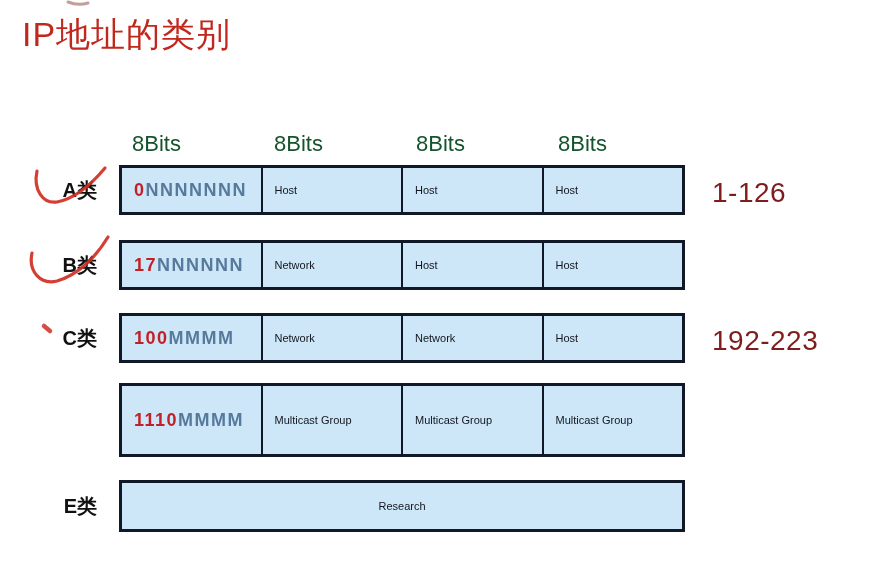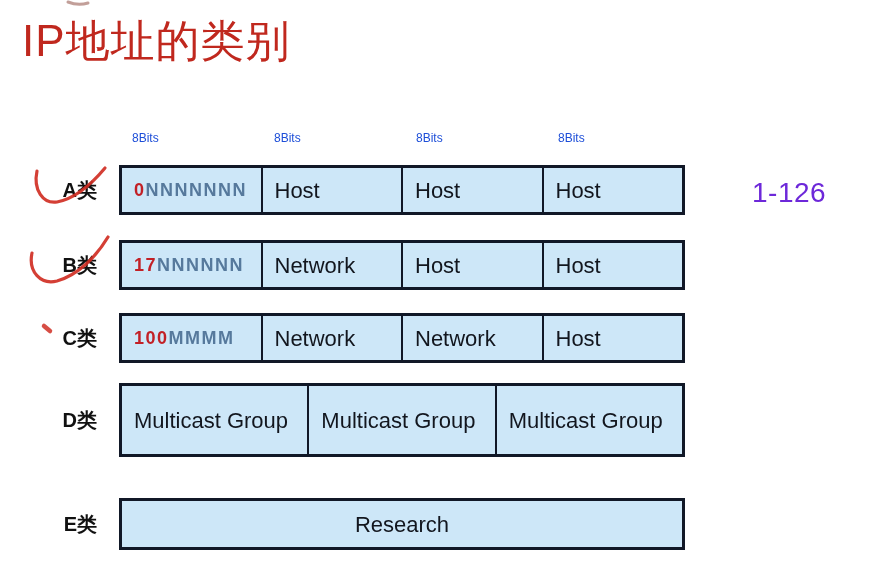--- a/index.html
+++ b/index.html
@@ -2,60 +2,60 @@
 <html style="--title_red: #c0281e; --prefix_red: #c22026; --bits_blue: #56799c; --cell_fill: #cde7f8; --cell_border: #111827; --annotation_red: #d02f24; --top_mark_color: #a8766e;"><head>
 <meta charset="utf-8">
 <style>
   html,body{margin:0;padding:0;background:#ffffff;}
   .stage{
     position:relative;width:896px;height:562px;background:#fff;overflow:hidden;
     font-family:"Liberation Sans","DejaVu Sans",sans-serif;
   }
   .title{
     position:absolute;left:22px;top:12px;margin:0;
-    font-size:44px;font-weight:400;letter-spacing:1px;
+    font-size:34px;font-weight:400;letter-spacing:1px;
     color:var(--title_red,#c0281e);
   }
   .bith{
-    position:absolute;top:131px;font-size:12px;color:#1d4ed8;white-space:nowrap;
+    position:absolute;top:131px;font-size:22px;color:#14532d;white-space:nowrap;
   }
   .bith.h0{left:132px}.bith.h1{left:274px}.bith.h2{left:416px}.bith.h3{left:558px}
 
   .row{position:absolute;left:0;width:740px;padding-left:32px;}
   .row-a{top:165px;height:50px}
   .row-b{top:240px;height:50px}
   .row-c{top:313px;height:50px}
   .row-d{top:383px;height:74px}
-  .row-e{top:498px;height:52px}
+  .row-e{top:480px;height:52px}
 
   .rlabel{
     position:absolute;left:0;width:97px;text-align:right;
     top:50%;transform:translateY(-50%);
     font-size:20px;font-weight:700;color:#111111;white-space:nowrap;
   }
   .box{
     position:absolute;left:119px;width:566px;top:0;bottom:0;
     box-sizing:border-box;border:3px solid var(--cell_border,#111827);
     background:var(--cell_fill,#cde7f8);
     display:flex;
   }
   .cell{
     flex:1;display:flex;align-items:center;
     padding-left:12px;box-sizing:border-box;
     border-left:2px solid var(--cell_border,#111827);
-    font-size:22px;color:#12161e;line-height:21px;
+    font-size:11px;color:#12161e;line-height:21px;
   }
   .cell:first-child{border-left:none;}
   .bitcell{letter-spacing:1.5px;font-size:18px;font-weight:700;white-space:nowrap;}
   .bitcell .prefix{color:var(--prefix_red,#c22026);}
   .bitcell .bits{color:var(--bits_blue,#56799c);text-align:center;}
   .fullcell{justify-content:center;padding-left:0;}
   .range{
-    position:absolute;left:752px;top:50%;transform:translateY(calc(-50% + 3px));
-    font-size:28px;color:#6d28d9;white-space:nowrap;letter-spacing:0.5px;
+    position:absolute;left:712px;top:50%;transform:translateY(calc(-50% + 3px));
+    font-size:28px;color:#7f1d1d;white-space:nowrap;letter-spacing:0.5px;
   }
   .overlay{position:absolute;left:0;top:0;pointer-events:none;}
 </style>
 </head>
 <body>
 
 <div class="stage">
 
   <h1 class="title">IP地址的类别</h1>
 
@@ -95,25 +95,29 @@
     <div class="rlabel">C类</div>
     <div class="box">
       <div class="cell bitcell">
           <span class="prefix">100</span>
           <span class="bits">MMMM</span>
         </div>
       <div class="cell">Network</div>
       <div class="cell">Network</div>
       <div class="cell">Host</div>
     </div>
+    <div class="range">192-223</div>
   </div>
 
   <div class="row row-d">
-    <div class="rlabel">D类</div>
     <div class="box">
+      <div class="cell bitcell">
+          <span class="prefix">1110</span>
+          <span class="bits">MMMM</span>
+        </div>
       <div class="cell">Multicast Group</div>
       <div class="cell">Multicast Group</div>
       <div class="cell">Multicast Group</div>
     </div>
   </div>
 
   <div class="row row-e">
     <div class="rlabel">E类</div>
     <div class="box">
       <div class="cell fullcell">Research</div>

